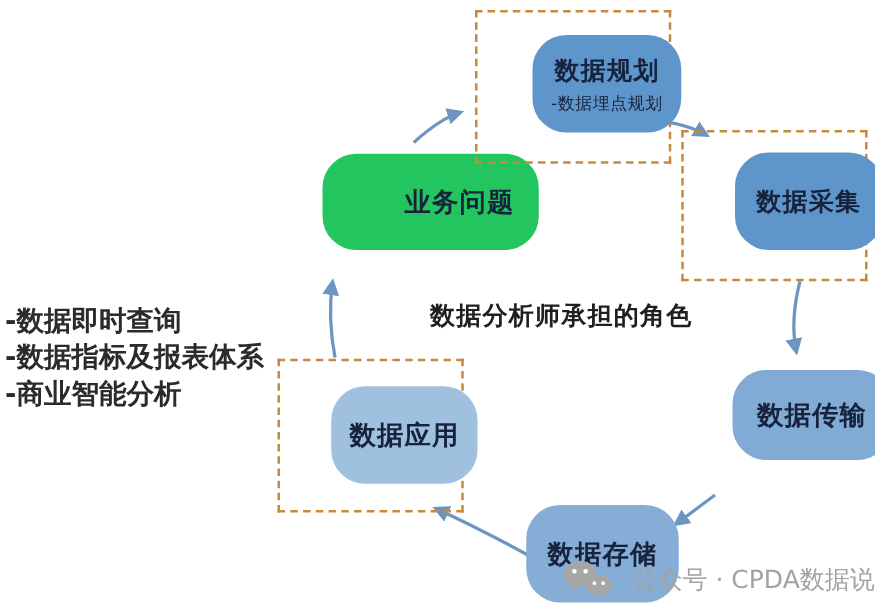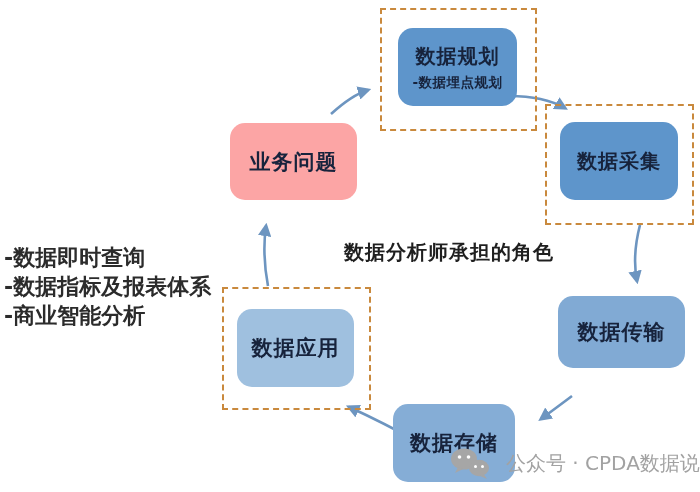--- a/index.html
+++ b/index.html
@@ -1,24 +1,24 @@
 <!DOCTYPE html>
 <html><head>
 <meta charset="utf-8">
 <style>
   html,body{margin:0;padding:0;background:#fff;}
   body{font-family:"DejaVu Sans","Liberation Sans",sans-serif;}
   .canvas{position:relative;width:700px;height:492px;background:#ffffff;overflow:hidden;}
   .arrow-layer{position:absolute;left:0;top:0;width:700px;height:492px;pointer-events:none;}
   .node{position:absolute;display:flex;flex-direction:column;align-items:center;justify-content:center;
-        border-radius:15px;color:#17233c;text-align:center;}
+        border-radius:27px;color:#17233c;text-align:center;margin-left:28px;}
   .node .title{font-size:21px;font-weight:bold;letter-spacing:1px;}
-  .node .subtitle{font-size:13.5px;font-weight:bold;margin-top:4px;letter-spacing:0.5px;}
+  .node .subtitle{font-size:13.5px;font-weight:normal;margin-top:4px;letter-spacing:0.5px;}
   .dashed-frame{position:absolute;border:2px dashed #c9893d;background:transparent;}
-  .plain{background:#fca5a5;}
+  .plain{background:#22c55e;padding-left:46px;}
   .dark{background:#5e95cb;}
   .mid{background:#81aad4;}
   .mid2{background:#85add6;}
   .app{background:#9fc0df;}
   .center-title{position:absolute;left:344px;top:239px;font-size:20px;font-weight:bold;color:#1f1f1f;letter-spacing:1px;white-space:nowrap;}
   .side-notes{position:absolute;left:4px;top:243px;font-size:22px;font-weight:600;color:#2b2b2b;line-height:29px;white-space:nowrap;}
   .watermark{position:absolute;left:450px;top:447px;display:flex;align-items:center;gap:16px;color:#a2a2a2;font-size:20px;white-space:nowrap;}
 </style>
 </head>
 <body>

